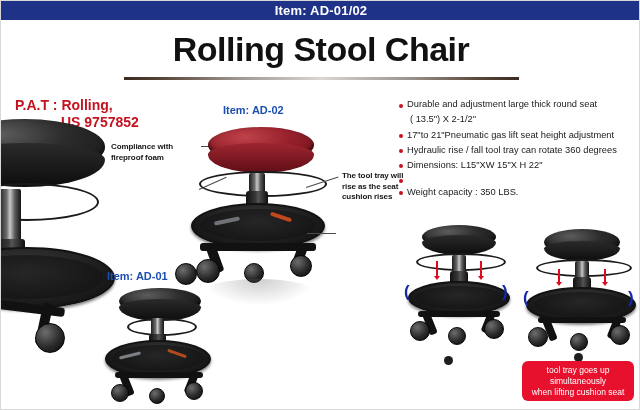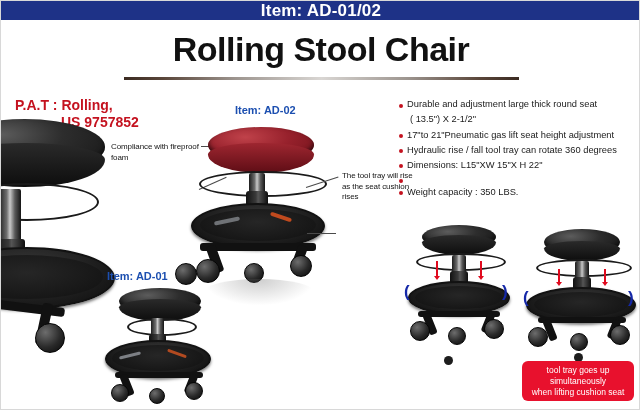--- a/index.html
+++ b/index.html
@@ -27,21 +27,21 @@
     left: 0; top: 0;
     width: 640px;
     height: 19px;
     background: #1e3287;
     display: flex;
     align-items: center;
     justify-content: center;
   }
   .header-bar .htxt {
     color: #ffffff;
-    font-size: 17px;
+    font-size: 13px;
     font-weight: bold;
     letter-spacing: 0.2px;
   }
 
   .main-title {
     position: absolute;
     left: 0; top: 27px;
     width: 640px;
     text-align: center;
     font-size: 34px;
@@ -69,21 +69,21 @@
     font-size: 14px;
     font-weight: bold;
     line-height: 17px;
   }
   .patent .l2 { display: block; padding-left: 46px; }
 
   
   .anno {
     position: absolute;
     font-size: 8px;
-    font-weight: normal;
+    font-weight: bold;
     color: #151515;
     line-height: 10.5px;
     letter-spacing: -0.1px;
   }
   .anno-1 { left: 110px; top: 141px; width: 92px; }
   .anno-2 { left: 110px; top: 183px; width: 92px; }
   .anno-3 { left: 341px; top: 170px; width: 74px; }
   .anno-4 { left: 337px; top: 226px; width: 80px; }
 
   .leader {
@@ -93,21 +93,21 @@
     transform-origin: left center;
   }
 
   
   .item-label {
     position: absolute;
     color: #1c4fb0;
     font-weight: bold;
     font-size: 11px;
   }
-  .item-ad02 { left: 234px; top: 103px; }
+  .item-ad02 { left: 222px; top: 103px; }
   .item-ad01 { left: 106px; top: 269px; }
 
   
   .features {
     position: absolute;
     left: 398px; top: 98px;
     width: 240px;
   }
   .features .frow {
     display: flex;

